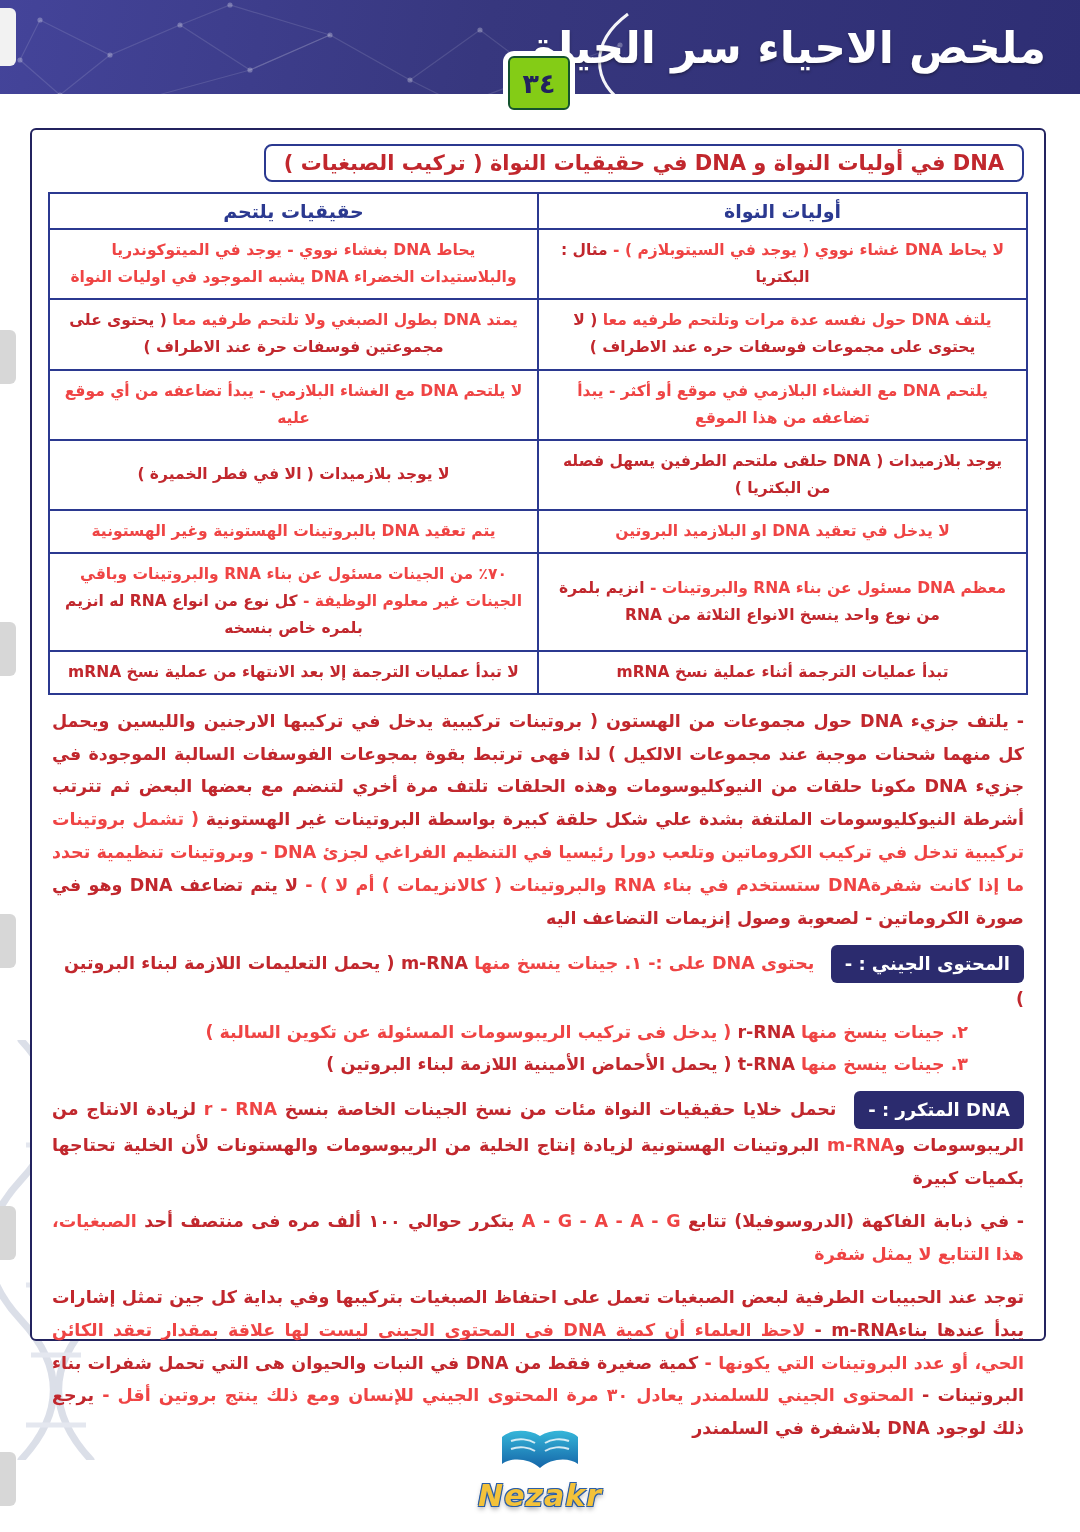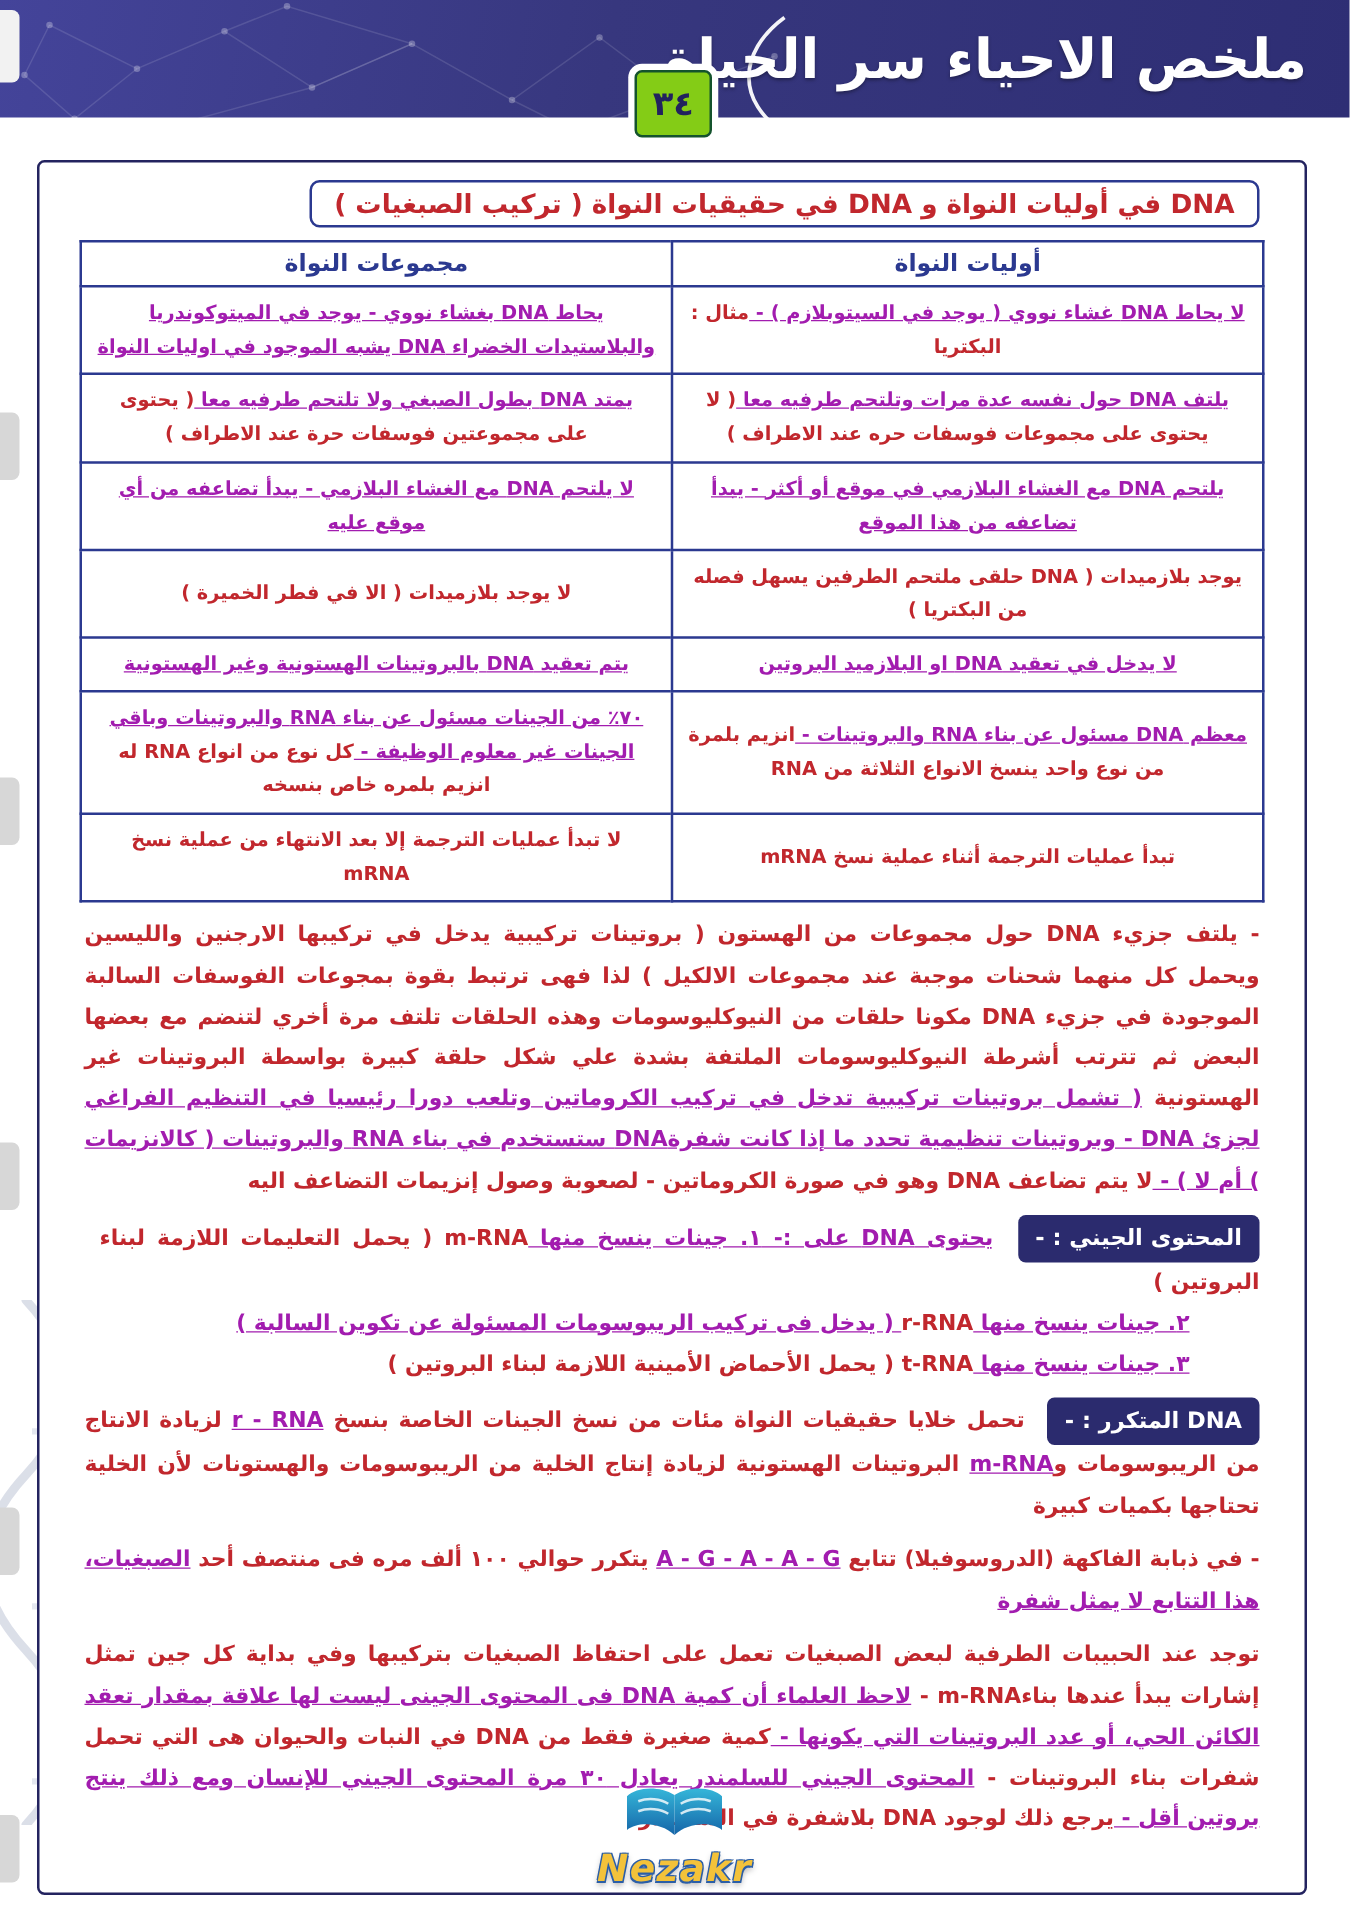--- a/index.html
+++ b/index.html
@@ -29,23 +29,23 @@
     box-shadow:0 0 0 5px #ffffff;
   }
   
   .side-tab{
     position:absolute;left:0;width:16px;height:54px;
     background:#d7d7d7;border-radius:0 6px 6px 0;z-index:3;
   }
   .side-tab.first{background:#f2f2f2;height:58px;}
   
   .main-box{
-    position:absolute;top:128px;left:30px;width:1016px;height:1388px;
+    position:absolute;top:128px;left:30px;width:1016px;height:1213px;
     border:2px solid #23235f;border-radius:6px;background:#ffffff;
-    box-sizing:border-box;padding:12px 32px;z-index:1;
+    box-sizing:border-box;padding:12px 16px;z-index:1;
   }
   .face-bg{
     position:absolute;top:90px;left:140px;width:760px;height:980px;z-index:0;
     background:
       radial-gradient(ellipse 46% 34% at 52% 30%, rgba(95,100,115,0.16), rgba(95,100,115,0) 70%),
       radial-gradient(ellipse 55% 30% at 50% 72%, rgba(95,100,115,0.12), rgba(95,100,115,0) 72%);
     pointer-events:none;
   }
   .glasses{position:absolute;top:545px;left:360px;z-index:0;opacity:.16;pointer-events:none;}
   .dna-doodle{position:absolute;top:1040px;left:-14px;z-index:0;opacity:.35;pointer-events:none;}
@@ -75,21 +75,21 @@
   }
   .para.center-last{margin-left:16px;}
   .indent{padding-right:56px;}
   .badge{
     display:inline-block;background:#2b2b6e;color:#ffffff;
     border-radius:6px;padding:2px 14px;font-size:18px;font-weight:bold;
     margin-left:10px;vertical-align:middle;
   }
   .badge-row{text-align:right;margin:10px 4px 0 0;}
   
-  .seg-navy{color:#a21caf;text-decoration:underline;}
+  .seg-navy{color:#ef4444;}
   .seg-red{color:#c1272d;}
   
   .watermark{
     position:absolute;top:1428px;left:50%;transform:translateX(-50%);
     z-index:5;text-align:center;width:220px;
   }
   .wm-name{
     font-size:30px;font-weight:bold;color:#f3c23a;letter-spacing:1px;
     text-shadow:-1px -1px 0 #2b5ea7,1px -1px 0 #2b5ea7,-1px 1px 0 #2b5ea7,1px 1px 0 #2b5ea7,0 3px 5px rgba(0,0,0,.35);
     font-style:italic;
@@ -167,21 +167,21 @@
   <div class="content">
 
     <div class="section-title-row">
       <span class="section-title"><span class="seg-red">DNA في أوليات النواة و DNA في حقيقيات النواة ( تركيب الصبغيات )</span></span>
     </div>
 
     <table class="cmp">
       <thead>
         <tr>
           <th>أوليات النواة</th>
-          <th>مجموعات النواة</th>
+          <th>حقيقيات يلتحم</th>
         </tr>
       </thead>
       <tbody>
         <tr>
           <td><span class="seg-navy">لا يحاط DNA غشاء نووي ( يوجد في السيتوبلازم ) - </span><span class="seg-red">مثال : البكتريا</span></td>
           <td><span class="seg-navy">يحاط DNA بغشاء نووي - يوجد في الميتوكوندريا والبلاستيدات الخضراء DNA يشبه الموجود في اوليات النواة</span></td>
         </tr>
         <tr>
           <td><span class="seg-navy">يلتف DNA حول نفسه عدة مرات وتلتحم طرفيه معا </span><span class="seg-red">( لا يحتوى على مجموعات فوسفات حره عند الاطراف )</span></td>
           <td><span class="seg-navy">يمتد DNA بطول الصبغي ولا تلتحم طرفيه معا </span><span class="seg-red">( يحتوى على مجموعتين فوسفات حرة عند الاطراف )</span></td>

